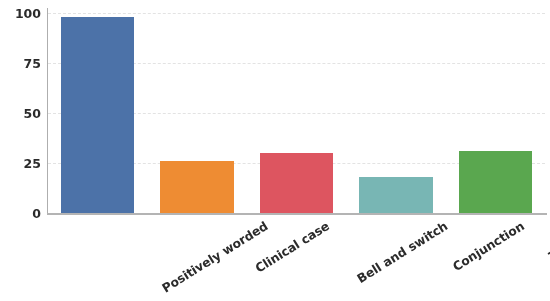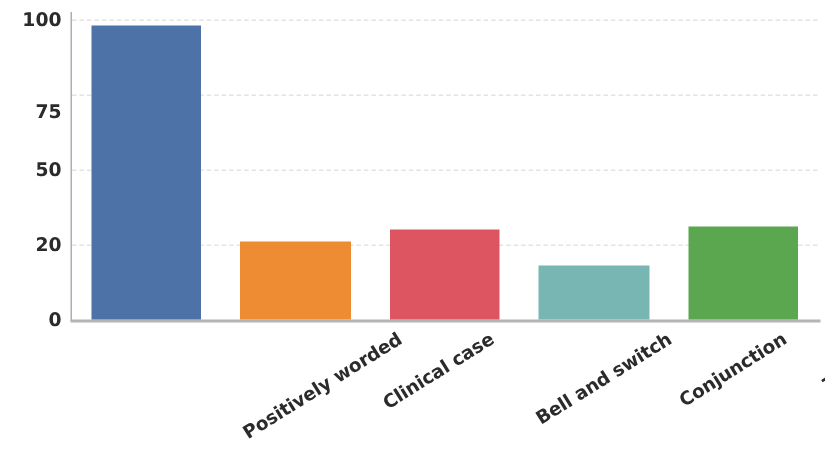--- a/index.html
+++ b/index.html
@@ -101,23 +101,23 @@
 <body>
 
 <div id="chart-root">
 
   <div class="ylabel-holder">
     
   </div>
 
   <div class="ytick-wrap">
     <div class="ytick-inner" style="top:213px;">0</div>
-    <div class="ytick-inner" style="top:163px;">20</div>
+    <div class="ytick-inner" style="top:163px;">25</div>
     <div class="ytick-inner" style="top:113px;margin-left:44px;">50</div>
-    <div class="ytick-inner" style="top:74px;">75</div>
+    <div class="ytick-inner" style="top:63px;">75</div>
     <div class="ytick-inner" style="top:13px;">100</div>
   </div>
 
   <div class="spine-left"></div>
   <div class="spine-bottom"></div>
 
   <div class="plot-area">
     <div class="gridline" style="top:150px;"></div>
     <div class="gridline" style="top:100px;"></div>
     <div class="gridline" style="top:50px;"></div>

